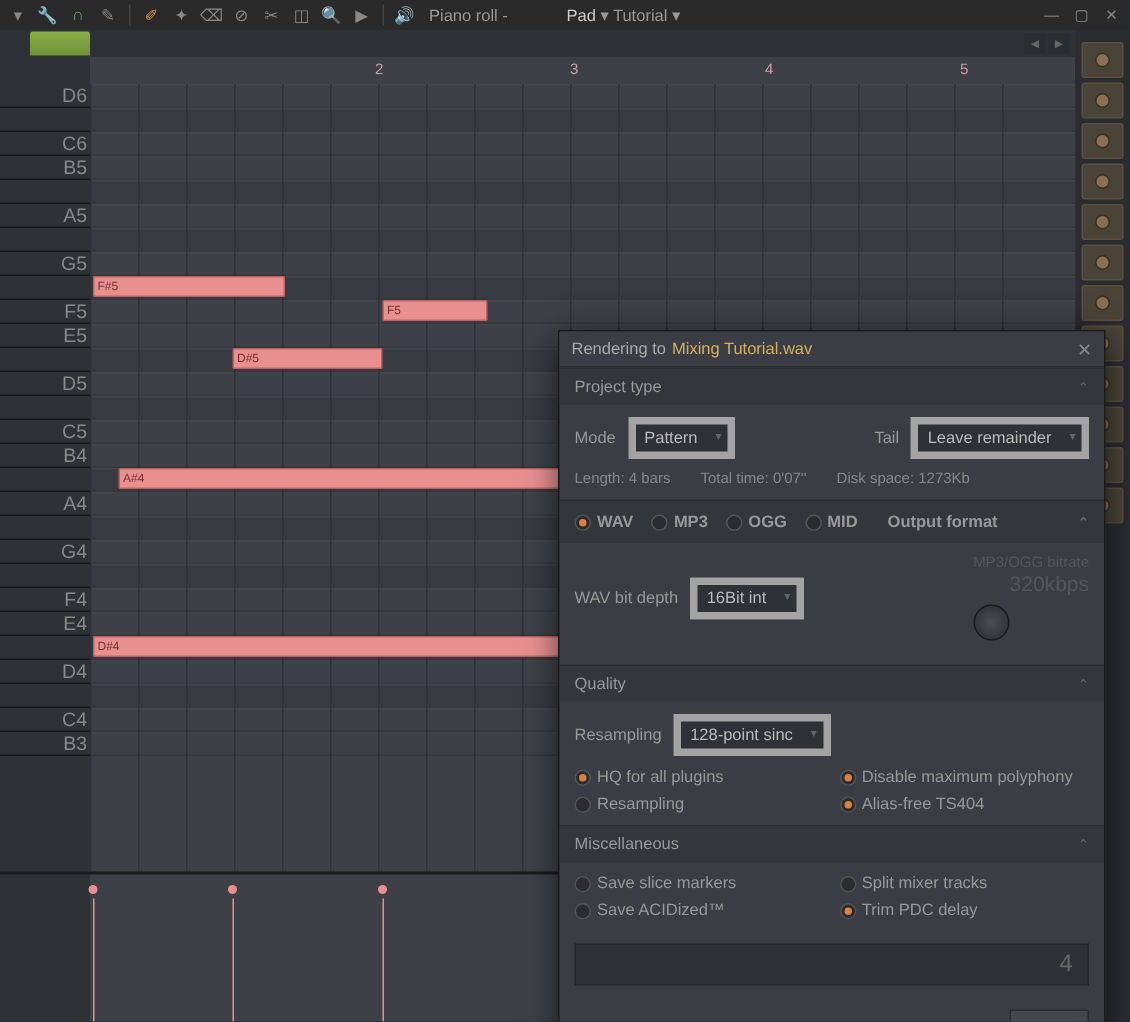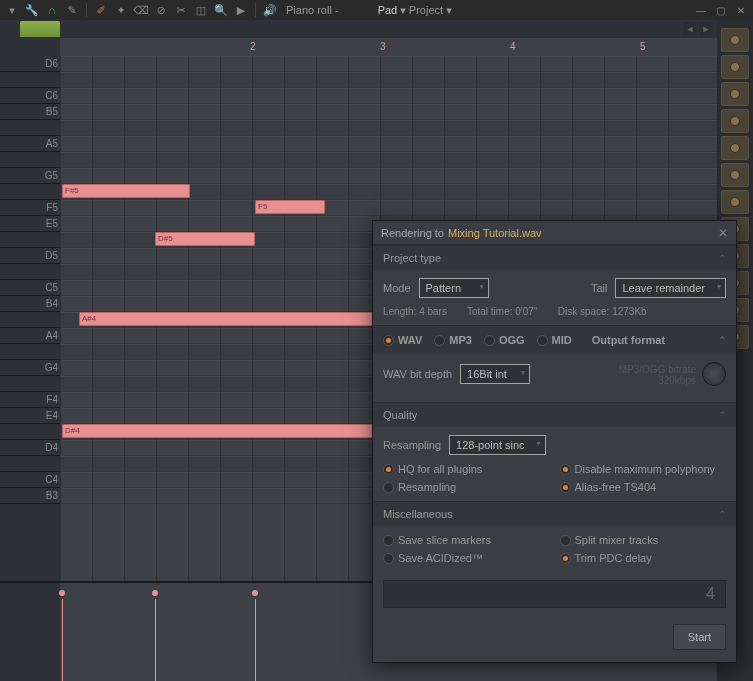--- a/index.html
+++ b/index.html
@@ -29,21 +29,21 @@
 
 .ruler { height: 18px; background: #8b4a4a; display: flex; position: relative; margin-left: 60px; }
 .ruler-mark { position: absolute; color: #d0a0a0; font-size: 10px; top: 3px; }
 
 
 .piano-roll { flex: 1; display: flex; position: relative; overflow: hidden; }
 .keys-column { width: 60px; background: #2e3136; display: flex; flex-direction: column; }
 .key-row { height: 16px; display: flex; align-items: center; border-bottom: 1px solid #1a1a1a; }
 .key-white { background: #d8d8d8; flex: 1; }
 .key-black { background: #2a2a2a; flex: 1; }
-.key-label { width: 20px; color: #888; font-size: 10px; text-align: right; padding-right: 2px; }
+.key-label { width: 20px; color: #888; font-size: 13px; text-align: right; padding-right: 2px; }
 .grid-area { flex: 1; position: relative; background: #3d4147; }
 .grid-row { height: 16px; border-bottom: 1px solid #34373d; border-top: 1px solid #44474d; }
 .grid-row.darker { background: #383b41; }
 .grid-vline { position: absolute; top: 0; bottom: 0; width: 1px; background: #2e3136; }
 .note { position: absolute; height: 14px; background: #e89090; border: 1px solid #c06060; border-radius: 1px; font-size: 8px; color: #7a3030; padding-left: 2px; line-height: 12px; }
 
 
 .velocity-lane { height: 100px; background: #3d4147; border-top: 2px solid #1a1a1a; margin-left: 60px; position: relative; }
 .velocity-bar { position: absolute; bottom: 0; width: 1px; background: #e89090; }
 .velocity-dot { position: absolute; width: 6px; height: 6px; background: #e89090; border-radius: 50%; transform: translate(-3px, -3px); }
@@ -57,28 +57,28 @@
 .dialog { position: absolute; left: 372px; top: 220px; width: 365px; background: #3a3d43; border: 1px solid #1a1a1a; box-shadow: 0 4px 20px rgba(0,0,0,0.6); }
 .dialog-title { height: 24px; background: #3a3d43; display: flex; align-items: center; padding: 0 8px; font-size: 11px; color: #aaa; border-bottom: 1px solid #2a2c30; text-align: center; }
 .dialog-title-hl { color: #d8b060; margin-left: 4px; }
 .dialog-close { margin-left: auto; color: #888; cursor: pointer; font-size: 12px; }
 .dialog-section { border-top: 1px solid #2a2c30; }
 .section-header { height: 24px; background: #33363b; display: flex; align-items: center; padding: 0 10px; font-size: 11px; color: #999; }
 .section-chevron { margin-left: auto; color: #666; font-size: 9px; }
 .section-body { padding: 8px 10px; font-size: 11px; color: #999; }
 .form-row { display: flex; align-items: center; gap: 8px; margin-bottom: 8px; }
 .form-label { color: #999; }
-.dropdown { background: #2e3136; border: 1px solid #a3a3a3; padding: 3px 20px 3px 6px; color: #bbb; font-size: 11px; position: relative; min-width: 70px; }
+.dropdown { background: #2e3136; border: 5px solid #a3a3a3; padding: 3px 20px 3px 6px; color: #bbb; font-size: 11px; position: relative; min-width: 70px; }
 .dropdown::after { content: '▾'; position: absolute; right: 4px; color: #666; font-size: 8px; }
 .info-row { display: flex; gap: 20px; font-size: 10px; color: #888; }
 .radio-row { display: flex; align-items: center; gap: 4px; }
 .radio { width: 11px; height: 11px; border-radius: 50%; border: 1px solid #555; background: #2a2c30; display: inline-block; position: relative; }
 .radio.on::after { content: ''; position: absolute; left: 2px; top: 2px; width: 5px; height: 5px; border-radius: 50%; background: #e08040; }
 .format-row { display: flex; align-items: center; gap: 12px; font-weight: bold; }
-.knob-area { display: flex; align-items: flex-end; gap: 6px; margin-left: auto; }
+.knob-area { display: flex; align-items: flex-start; gap: 6px; margin-left: auto; flex-direction: column; }
 .big-knob { width: 24px; height: 24px; border-radius: 50%; background: radial-gradient(#4a4d53, #2a2c30); border: 1px solid #1a1a1a; }
 .disabled-text { color: #555; }
 .progress-bar { height: 28px; background: #2e3136; border: 1px solid #25272b; display: flex; align-items: center; justify-content: flex-end; padding: 0 10px; color: #666; font-size: 16px; margin: 8px 10px; }
 .dialog-buttons { display: flex; justify-content: flex-end; gap: 8px; padding: 8px 10px 12px; }
 .btn { background: #44474d; border: 1px solid #2a2c30; padding: 6px 14px; color: #bbb; font-size: 11px; cursor: pointer; }
 .check-grid { display: grid; grid-template-columns: 1fr 1fr; gap: 6px 10px; }
 </style>
 </head>
 <body>
 
@@ -92,21 +92,21 @@
   <span class="toolbar-icon">✦</span>
   <span class="toolbar-icon">⌫</span>
   <span class="toolbar-icon">⊘</span>
   <span class="toolbar-icon">✂</span>
   <span class="toolbar-icon">◫</span>
   <span class="toolbar-icon">🔍</span>
   <span class="toolbar-icon">▶</span>
   <span class="toolbar-sep"></span>
   <span class="toolbar-icon">🔊</span>
   <span class="toolbar-title">
-    <span>Piano roll - </span><span class="toolbar-highlight">Pad</span><span> ▾ Project ▾</span>
+    <span>Piano roll - </span><span class="toolbar-highlight">Pad</span><span> ▾ Tutorial ▾</span>
   </span>
   <span class="toolbar-spacer"></span>
   <span class="window-btn">—</span>
   <span class="window-btn">▢</span>
   <span class="window-btn">✕</span>
 </div>
 
 <div class="main">
   <div class="left-area">
     <div class="tab-bar">
@@ -403,21 +403,21 @@
         <span class="section-chevron" style="margin-left:auto;">⌃</span>
       </div>
     </div>
     <div class="section-body">
       <div class="form-row">
         <span class="form-label">WAV bit depth</span>
         <span class="dropdown">16Bit int</span>
         <div class="knob-area">
           <div style="text-align:right;">
             <div class="disabled-text" style="font-size:10px;">MP3/OGG bitrate</div>
-            <div class="disabled-text" style="font-size:10px;">320kbps</div>
+            <div class="disabled-text" style="font-size:14px;">320kbps</div>
           </div>
           <div class="big-knob"></div>
         </div>
       </div>
     </div>
   </div>
 
   <div class="dialog-section">
     <div class="section-header">
       <span>Quality</span>

